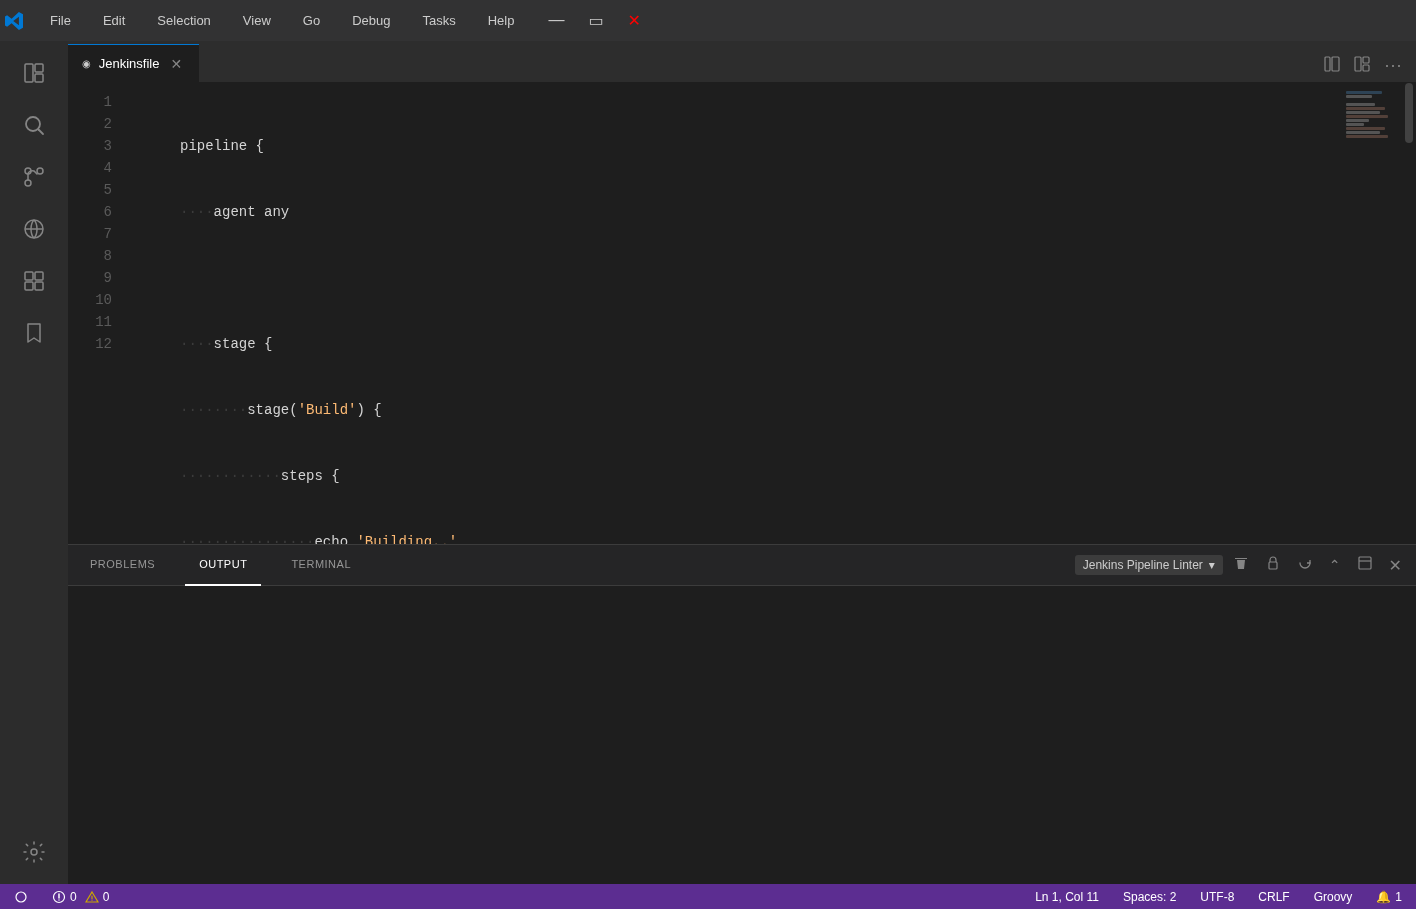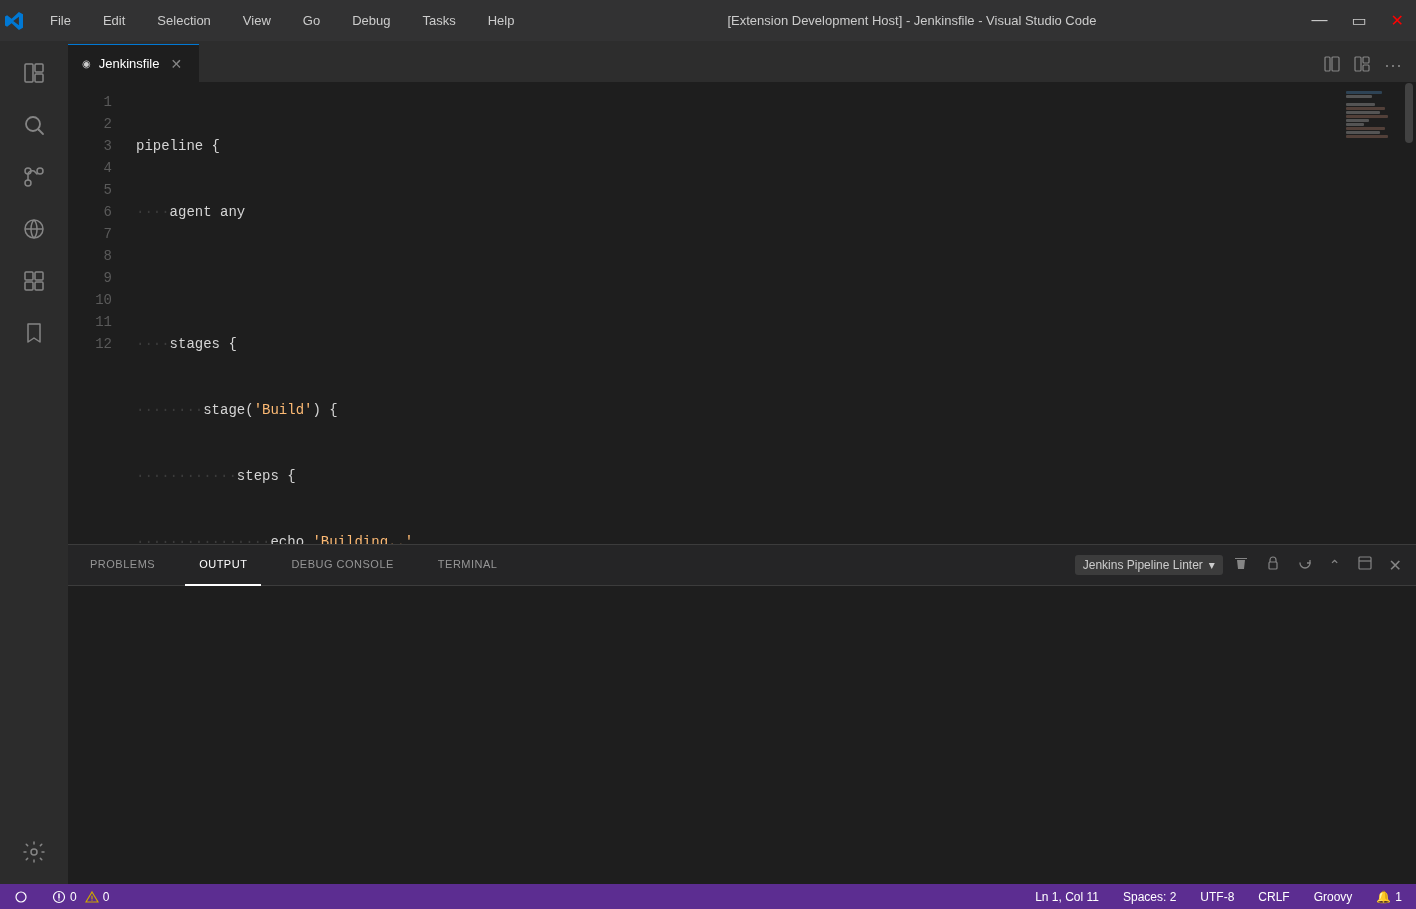--- a/index.html
+++ b/index.html
@@ -171,20 +171,21 @@
     .line-num { height: 22px; }
 
     #code-area {
       flex: 1;
       font-family: 'Consolas', 'Courier New', monospace;
       font-size: 14px;
       line-height: 22px;
       padding: 8px 0 8px 8px;
       overflow: hidden;
       white-space: pre;
+      margin-left: 44px;
     }
 
     .code-line {
       height: 22px;
       display: flex;
       align-items: center;
     }         
     .str { color: #fdba74; }        
     .plain { color: #d4d4d4; }
 
@@ -325,21 +326,20 @@
     <path fill="#0078d4" d="M74.5 5.2L38.1 38.5 15.4 20.8 5 27v46l10.4 6.2 22.7-17.7L74.5 94.8 95 83.5v-67L74.5 5.2zm0 66.3L46.1 50l28.4-21.5v43z"></path>
   </svg>
   <div class="menu-item">File</div>
   <div class="menu-item">Edit</div>
   <div class="menu-item">Selection</div>
   <div class="menu-item">View</div>
   <div class="menu-item">Go</div>
   <div class="menu-item">Debug</div>
   <div class="menu-item">Tasks</div>
   <div class="menu-item">Help</div>
-  <div id="title-center">[Extension Development Host] - Jenkinsfile - Visual Studio Code</div>
   <div id="window-controls">
     <div class="win-btn">—</div>
     <div class="win-btn">▭</div>
     <div class="win-btn" style="color:#f00">✕</div>
   </div>
 </div>
 
 <div id="main">
 
   <div id="activity-bar">
@@ -434,21 +434,21 @@
           <div class="line-num">8</div>
           <div class="line-num">9</div>
           <div class="line-num">10</div>
           <div class="line-num">11</div>
           <div class="line-num">12</div>
         </div>
         <div id="code-area">
           <div class="code-line"><span class="plain">pipeline {</span></div>
           <div class="code-line"><span style="color:#3b3b3b">····</span><span class="plain">agent any</span></div>
           <div class="code-line"></div>
-          <div class="code-line"><span style="color:#3b3b3b">····</span><span class="plain">stages {</span></div>
+          <div class="code-line"><span style="color:#3b3b3b">····</span><span class="plain">stage {</span></div>
           <div class="code-line"><span style="color:#3b3b3b">········</span><span class="plain">stage(</span><span class="str">'Build'</span><span class="plain">) {</span></div>
           <div class="code-line"><span style="color:#3b3b3b">············</span><span class="plain">steps {</span></div>
           <div class="code-line"><span style="color:#3b3b3b">················</span><span class="plain">echo </span><span class="str">'Building..'</span></div>
           
           
           
           
           
         </div>
         <div id="minimap">
@@ -469,21 +469,20 @@
         </div>
         <div id="scrollbar-right">
           <div id="scroll-thumb"></div>
         </div>
       </div>
 
       <div id="panel">
         <div id="panel-tab-bar">
           <div class="panel-tab">PROBLEMS</div>
           <div class="panel-tab active">OUTPUT</div>
-          <div class="panel-tab">DEBUG CONSOLE</div>
           <div class="panel-tab">TERMINAL</div>
           <div id="panel-actions">
             <div id="output-dropdown">
               <span>Jenkins Pipeline Linter</span>
               <span>▾</span>
             </div>
             <div class="panel-action-btn">
               <svg width="16" height="16" viewBox="0 0 16 16" fill="currentColor">
                 <path d="M2 3h12v1H2zM4 5h8l-1 9H5L4 5z" fill="#858585"></path>
               </svg>

